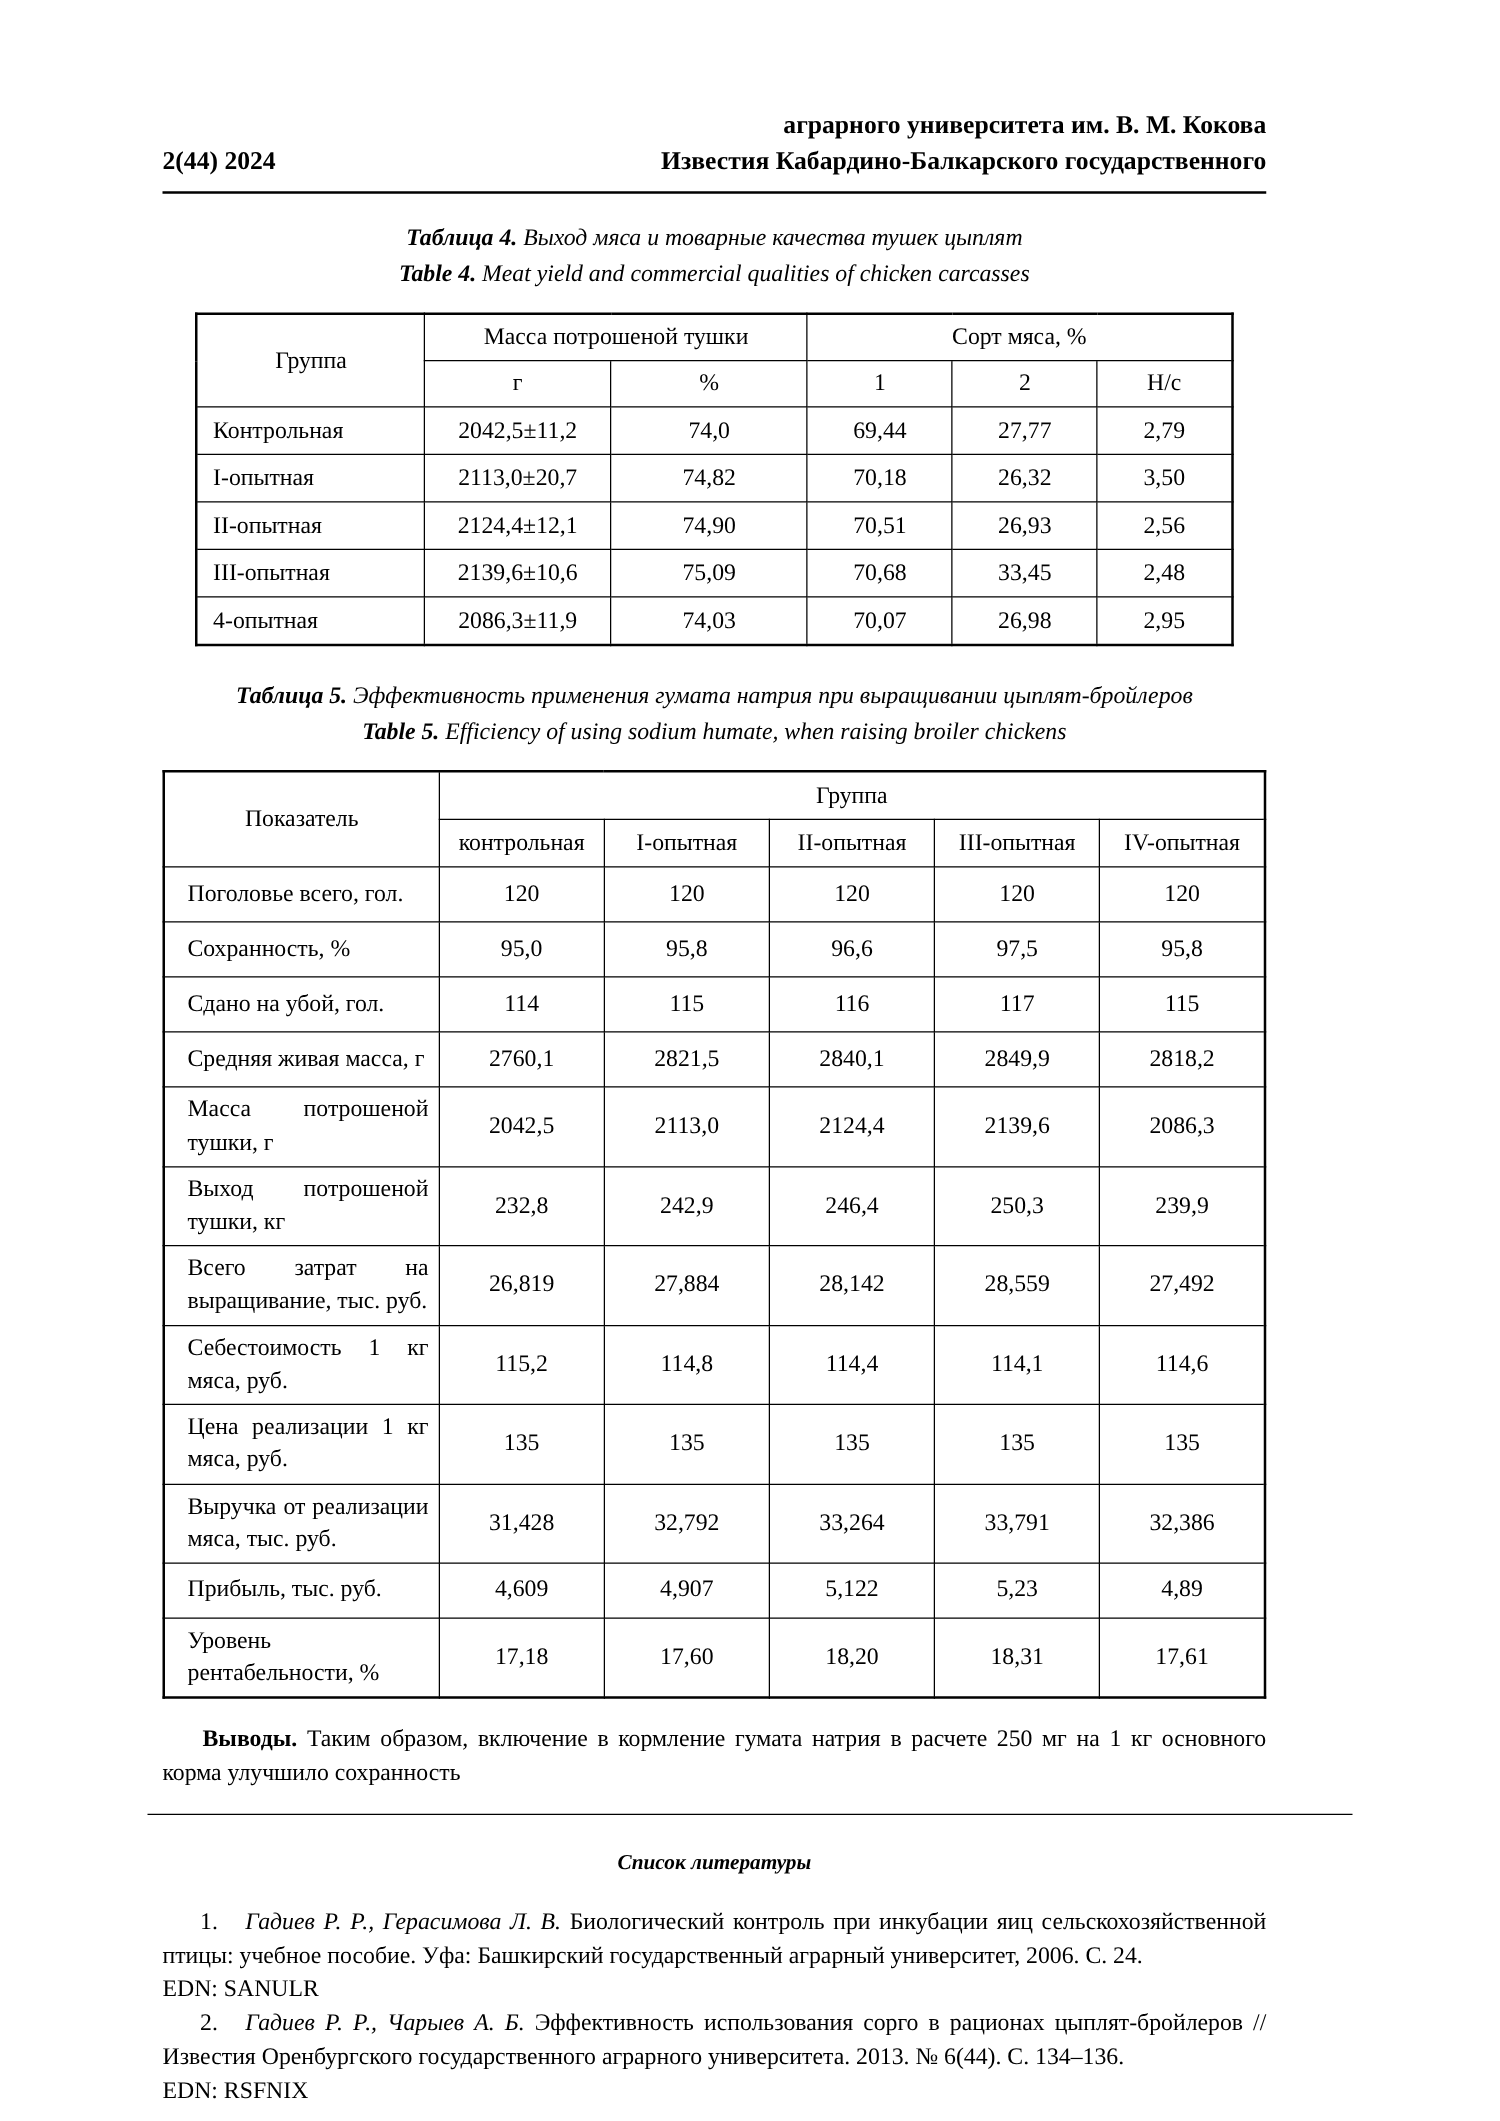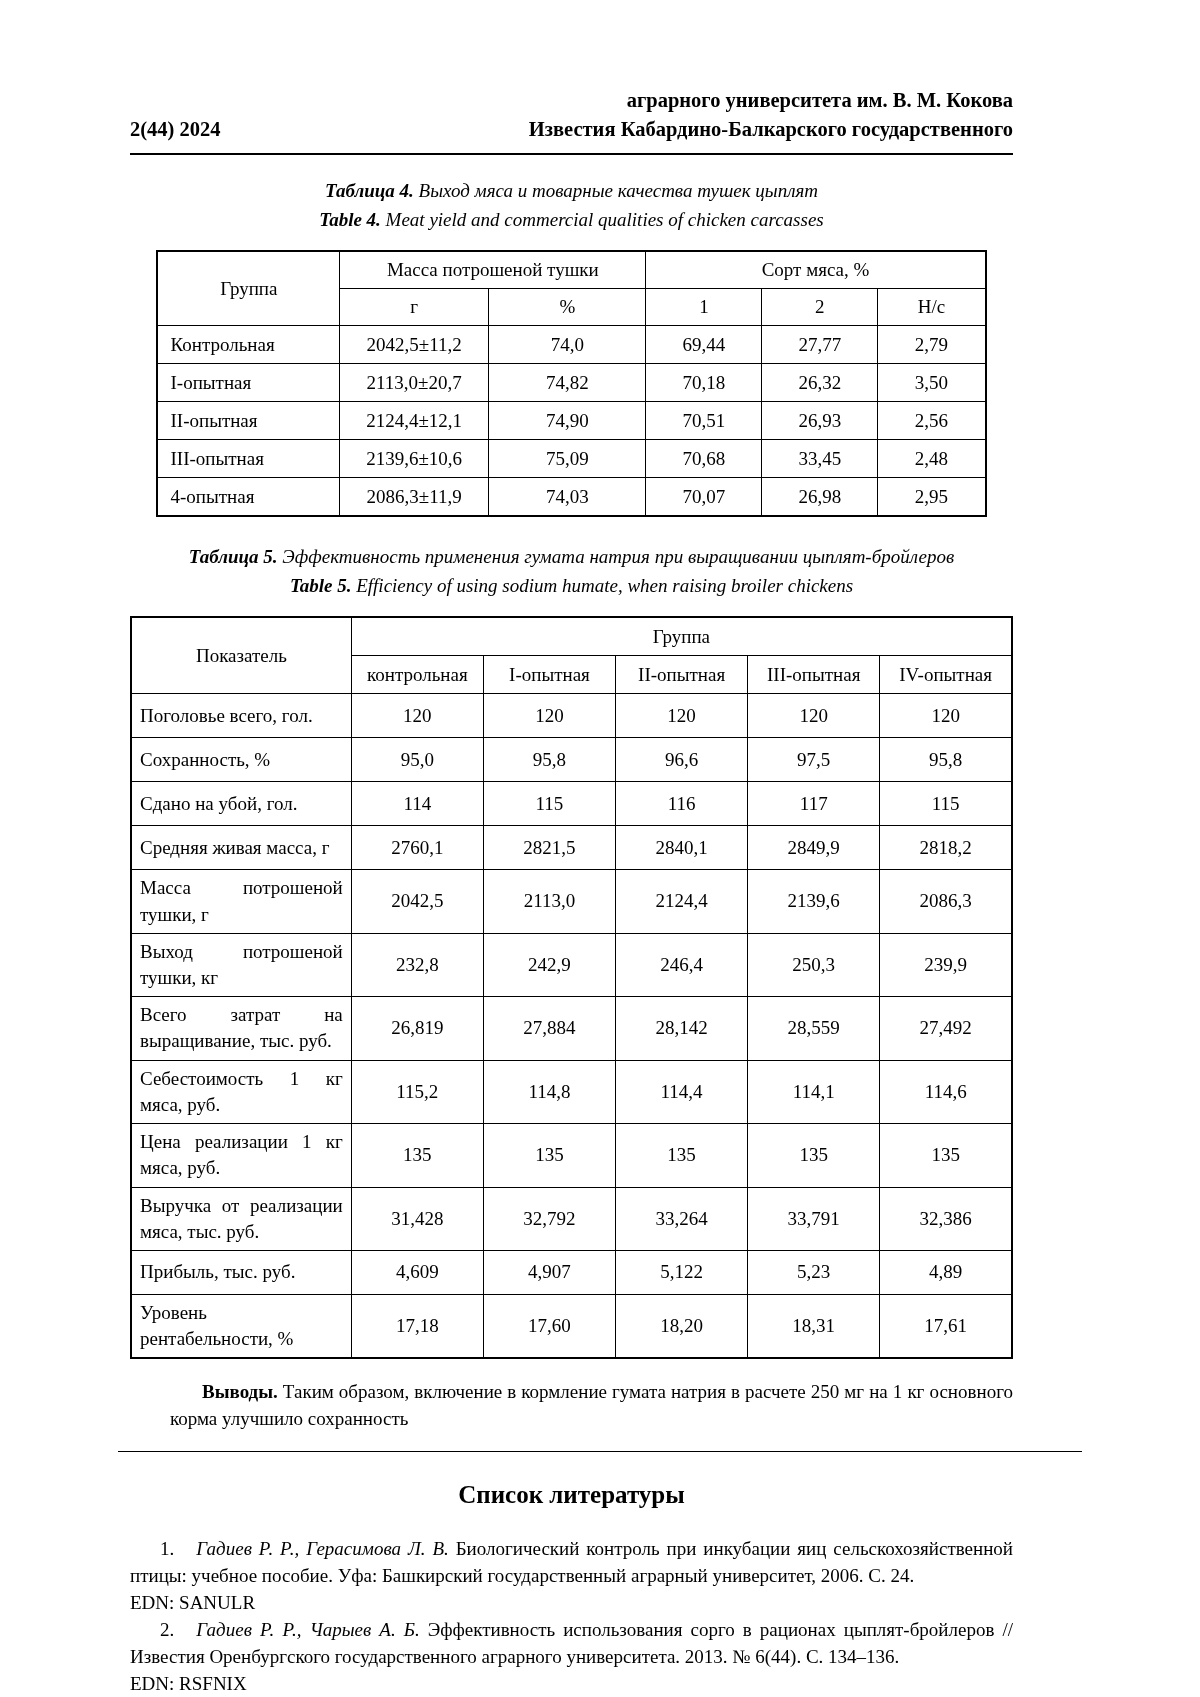--- a/index.html
+++ b/index.html
@@ -21,28 +21,28 @@
 
   table { border-collapse: collapse; border: 2px solid #000; table-layout: fixed; }
   th, td { border: 1px solid #000; padding: 3px 8px; text-align: center; vertical-align: middle; font-weight: normal; word-wrap: break-word; }
   .t4 { width: 94%; margin: 16px auto 0 auto; }
   .t4 th { height: 30px; }
   .t4 td { height: 31px; }
   .t4 td.label-cell { text-align: left; padding-left: 12px; }
   .t5 { width: 100%; margin: 16px 0 0 0; }
   .t5 th { height: 31px; }
   .t5 td { height: 33px; }
-  .t5 td.label-cell { text-align: justify; padding: 5px 8px 5px 8px; }
-
-  .conclusion { display: flex; gap: 32px; margin-top: 20px; margin-left: 40px; }
+  .t5 td.label-cell { text-align: justify; padding: 5px 8px 5px 18px; }
+
+  .conclusion { display: flex; gap: 32px; margin-top: 20px; }
   .conclusion p { flex: 1; margin: 0; text-align: justify; line-height: 1.4; }
   .indent { text-indent: 32px; }
 
   .ref-rule { border: 0; border-top: 1.5px solid #000; margin: 18px -69px 0 -12px; }
-  .ref-heading { text-align: center; font-size: 25px; font-weight: bold; margin: 26px 0 0 0; }
+  .ref-heading { text-align: center; font-size: 17px; font-weight: bold; margin: 26px 0 0 0; font-style: italic; }
   .refs { margin-top: 24px; }
   .ref { margin: 0; text-align: justify; text-indent: 30px; line-height: 1.42; }
   .ref-num { margin-right: 22px; }
   .edn { display: block; text-indent: 0; }
 </style>
 </head>
 <body>
 
 <div class="page">
 

